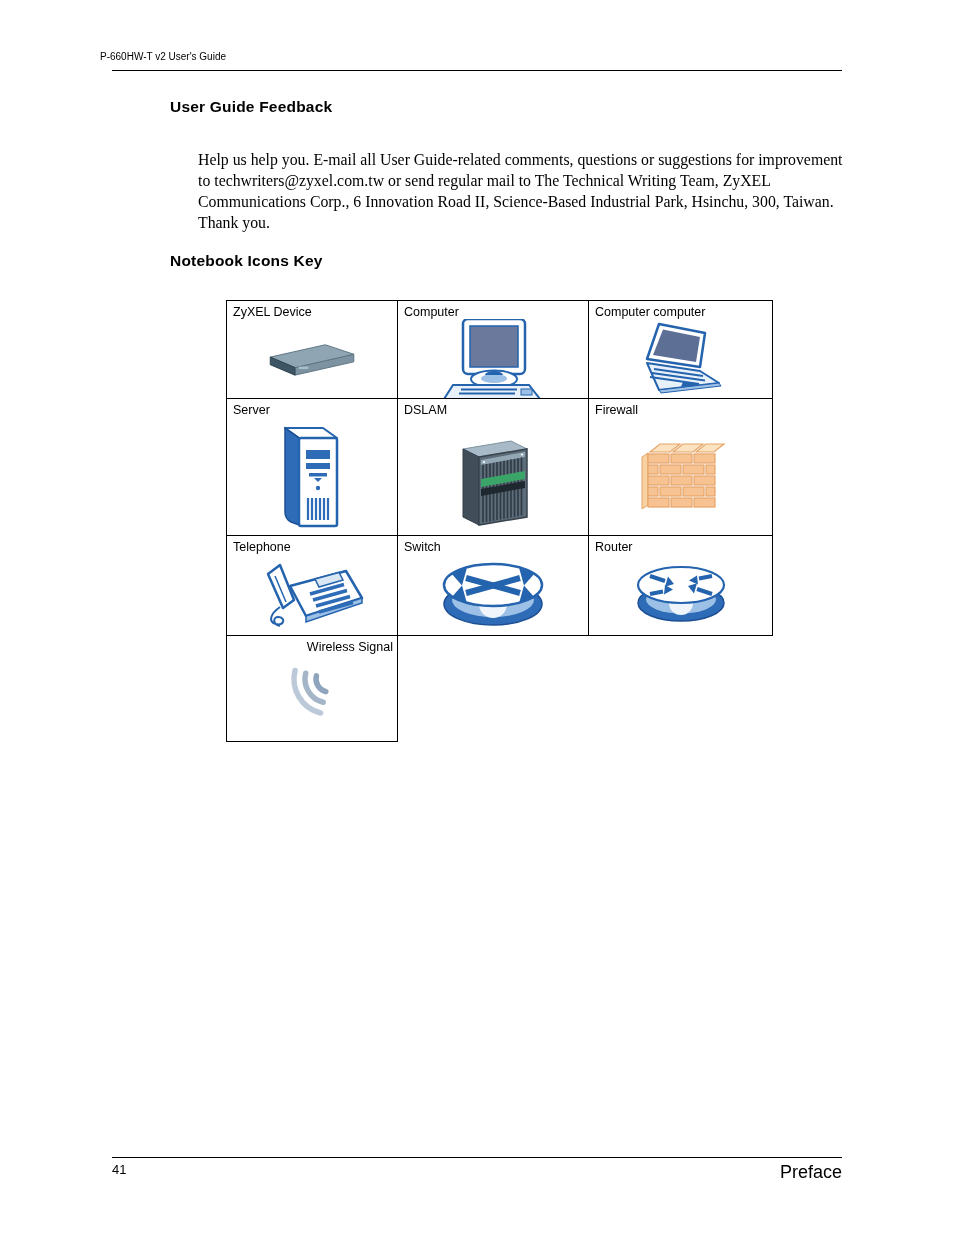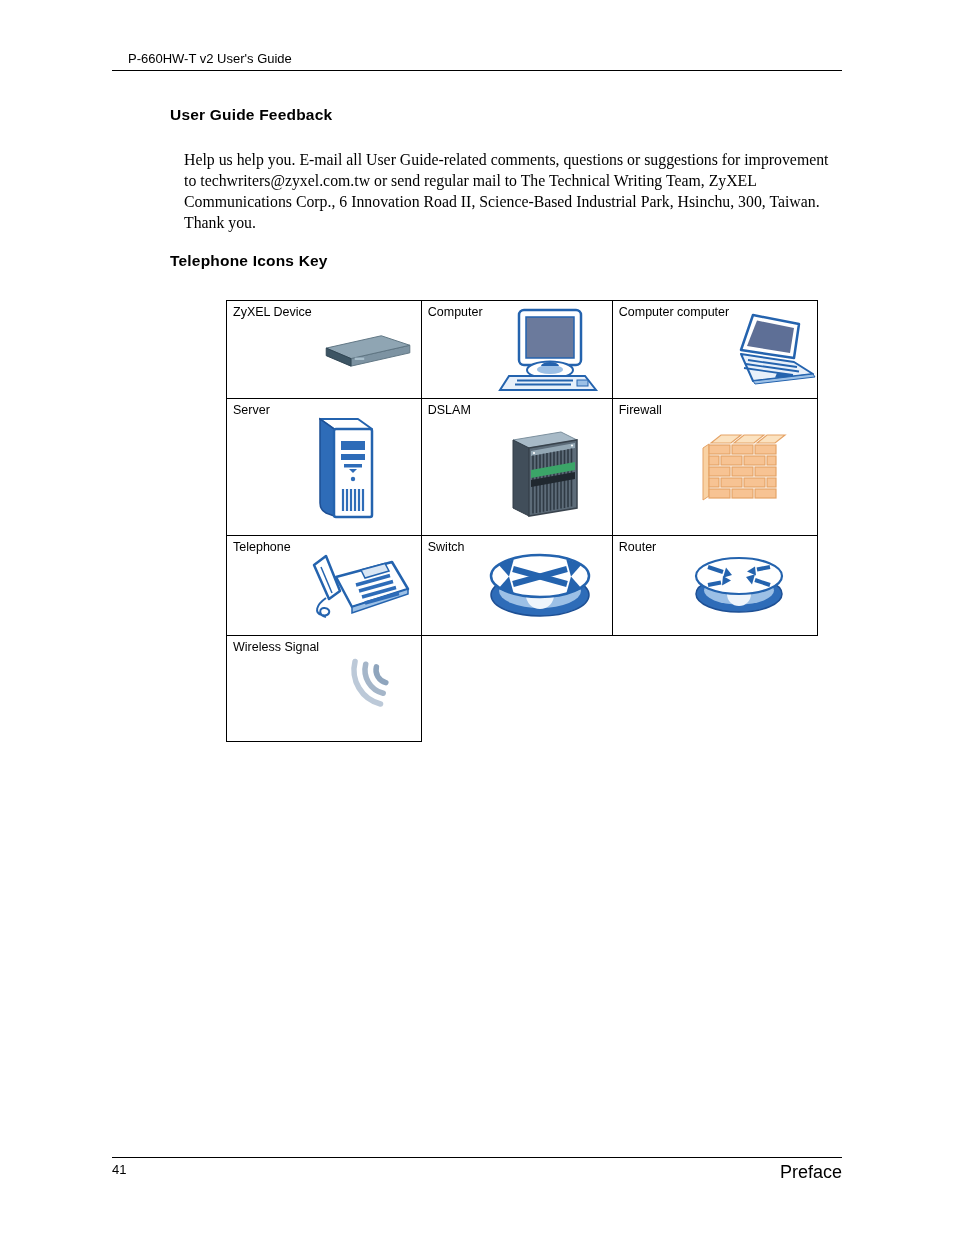--- a/index.html
+++ b/index.html
@@ -1,45 +1,45 @@
 <!DOCTYPE html>
 <html><head>
 <meta charset="utf-8">
 <style>
   html,body{margin:0;padding:0;background:#ffffff;}
   body{width:954px;height:1235px;position:relative;font-family:"Liberation Sans",sans-serif;color:#000;}
-  .hdr-title{position:absolute;left:128px;top:51px;font-size:13px;}
+  .hdr-title{position:absolute;left:100px;top:51px;font-size:10px;}
   .hdr-rule{position:absolute;left:112px;top:70px;width:730px;border-top:1.5px solid #000;}
   .h-bold{position:absolute;font-size:15.5px;font-weight:bold;letter-spacing:0.2px;}
-  .h-feedback{left:170px;top:106px;}
+  .h-feedback{left:170px;top:98px;}
   .h-iconskey{left:170px;top:252px;}
-  .body-para{position:absolute;left:184px;top:149px;width:645px;font-family:"Liberation Serif",serif;font-size:15.8px;line-height:21px;margin:0;}
+  .body-para{position:absolute;left:198px;top:149px;width:645px;font-family:"Liberation Serif",serif;font-size:15.8px;line-height:21px;margin:0;}
   table.icons{position:absolute;left:226px;top:300px;border-collapse:collapse;table-layout:fixed;}
   table.icons td{border:1px solid #000;vertical-align:top;padding:0;}
-  .cell{display:flex;flex-direction:row;}
+  .cell{display:flex;flex-direction:column;}
   .r1 .cell{height:97px;}
   .r2 .cell{height:136px;}
   .r3 .cell{height:99px;justify-content:space-between;}
-  .r4 .cell{height:105px;}
+  .r4 .cell{height:105px;text-align:right;}
   .cell-label{font-size:12.5px;padding:4px 4px 0 6px;white-space:nowrap;}
   .icon-box{flex:1;display:flex;align-items:center;justify-content:center;overflow:hidden;}
   .ftr-rule{position:absolute;left:112px;top:1157px;width:730px;border-top:1.5px solid #000;}
   .ftr-left{position:absolute;left:112px;top:1162px;font-size:13px;}
   .ftr-right{position:absolute;left:112px;top:1162px;width:730px;text-align:right;font-size:18px;}
 </style>
 </head>
 <body>
 
 <div class="hdr-title">P-660HW-T v2 User's Guide</div>
 <div class="hdr-rule"></div>
 
 <div class="h-bold h-feedback">User Guide Feedback</div>
 <p class="body-para">Help us help you. E-mail all User Guide-related comments, questions or suggestions for improvement to techwriters@zyxel.com.tw or send regular mail to The Technical Writing Team, ZyXEL Communications Corp., 6 Innovation Road II, Science-Based Industrial Park, Hsinchu, 300, Taiwan. Thank you.</p>
 
-<div class="h-bold h-iconskey">Telephone Icons Key</div>
+<div class="h-bold h-iconskey">Notebook Icons Key</div>
 
 <table class="icons">
   <colgroup>
       <col style="width:171px">
       <col style="width:191px">
       <col style="width:184px">
     </colgroup>
   <tbody>
       <tr class="r1">
     <td>

